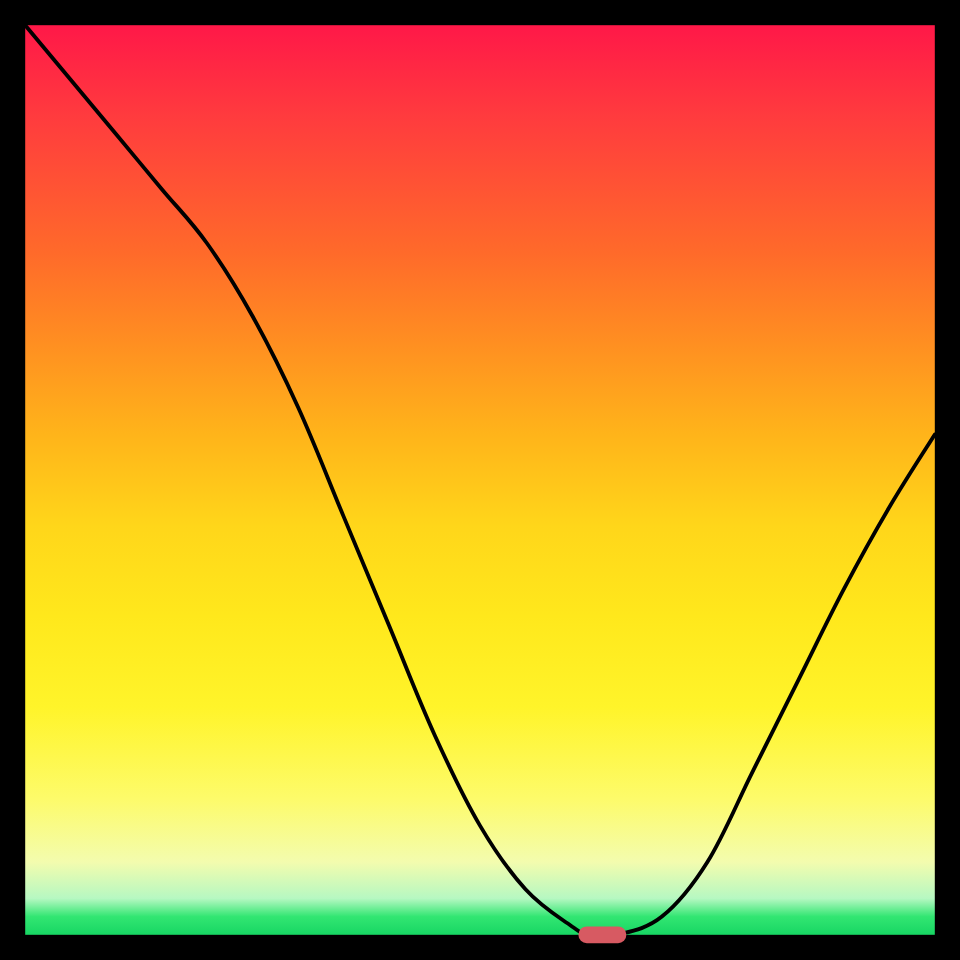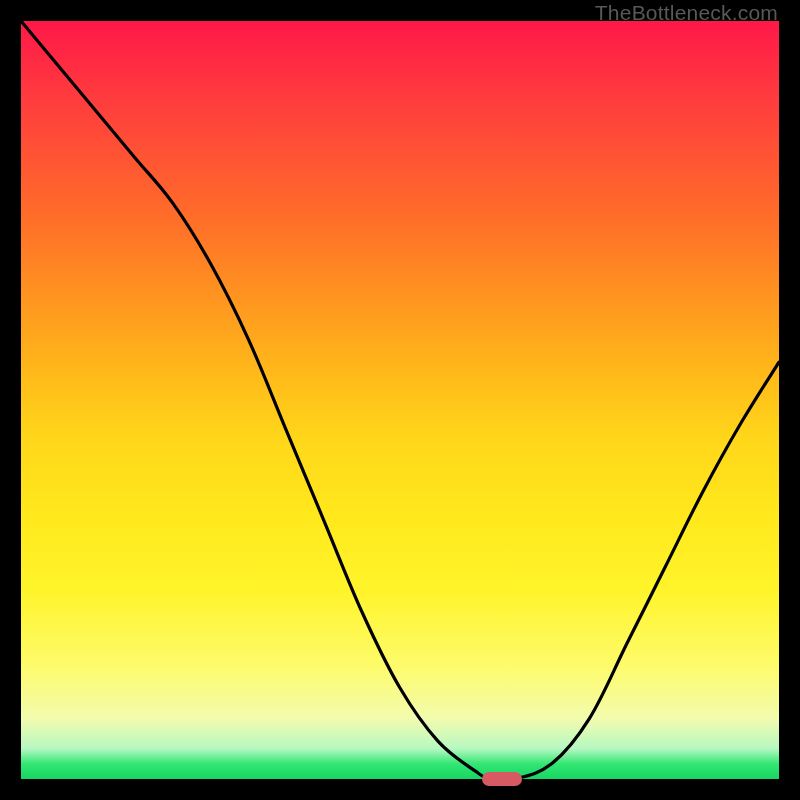--- a/index.html
+++ b/index.html
@@ -70,14 +70,13 @@
 
   <div class="plot-area">
 
     <svg class="curve" viewBox="0 0 758 758" preserveAspectRatio="none">
       <path id="curve-path" fill="none" stroke="#000000" stroke-width="3.2" stroke-linecap="round" d="M 0 0 C 6.821999999999999 8.186400000000003 24.256 29.107200000000013 37.9 45.48000000000002 C 51.544 61.85280000000002 62.15599999999999 74.58720000000002 75.8 90.96000000000004 C 89.444 107.33280000000005 100.05600000000001 120.06720000000007 113.7 136.44000000000005 C 127.344 152.81280000000004 137.956 162.81839999999997 151.6 181.91999999999996 C 165.244 201.02159999999995 175.856 218.00079999999994 189.5 242.55999999999995 C 203.144 267.1192 213.756 288.3432 227.4 318.36 C 241.044 348.3768 251.656 376.5744 265.3 409.32 C 278.944 442.06559999999996 289.556 467.53439999999995 303.2 500.28 C 316.844 533.0255999999999 327.456 561.2232 341.1 591.24 C 354.744 621.2568 365.356 643.8452 379 667.04 C 392.644 690.2348 403.25600000000003 705.0916 416.90000000000003 720.1 C 430.54400000000004 735.1084000000001 445.24920000000003 743.598 454.8 750.42 C 464.3508 757.242 463.138 756.6356 469.96 758 C 476.782 759.3644 481.78479999999996 760.7288 492.7 758 C 503.6152 755.2712 516.956 753.7552000000001 530.6 742.84 C 544.244 731.9248 554.856 719.1904000000001 568.5 697.36 C 582.144 675.5296 592.756 648.848 606.4 621.56 C 620.044 594.2719999999999 630.656 573.048 644.3 545.76 C 657.944 518.472 668.556 495.8836 682.2 469.96 C 695.844 444.03639999999996 706.456 424.9348 720.1 401.74 C 733.744 378.5452 751.178 352.0152 758 341.09999999999997"></path>
     </svg>
 
     <div id="marker" class="marker" style="width: 40.174px; left: 461.243px; top: 751px; background: rgb(215, 90, 98);"></div>
   </div>
 
-  <div class="watermark">TheBottleneck.com</div>
 </div>
 
 </body></html>

